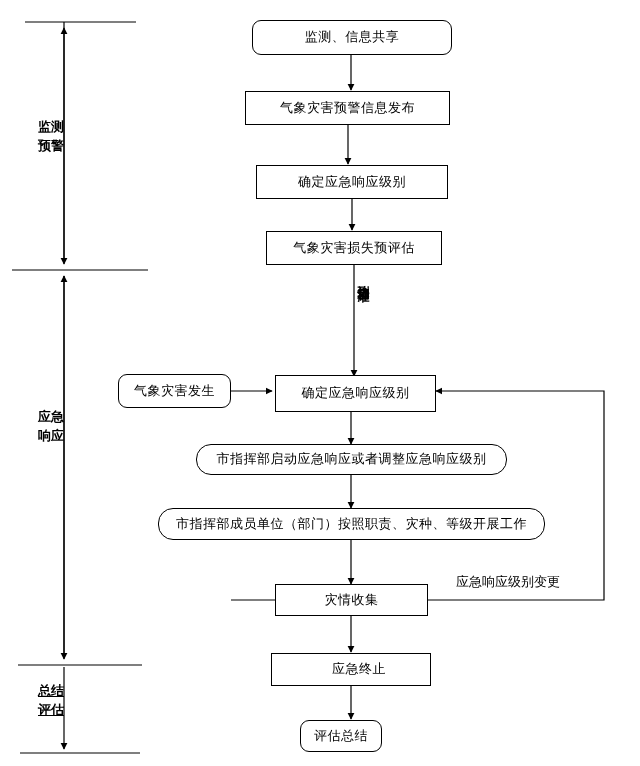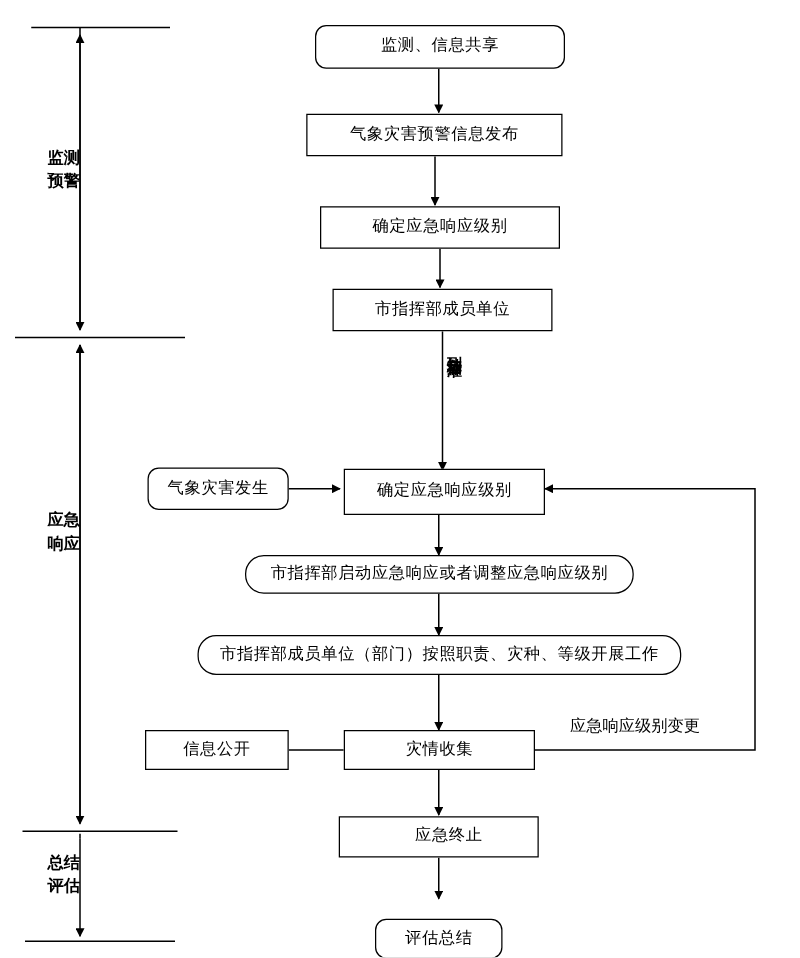--- a/index.html
+++ b/index.html
@@ -118,46 +118,45 @@
   <div class="phase-label" style="left:38px; top:118px;">
     <div>监测</div>
     <div>预警</div>
   </div>
 
   <div class="phase-label" style="left:38px; top:408px;">
     <div>应急</div>
     <div>响应</div>
   </div>
 
-  <div class="phase-label" style="left:38px; top:682px;">
+  <div class="phase-label" style="left:38px; top:682px;text-decoration:underline;">
     <div>总结</div>
     <div>评估</div>
   </div>
 
   <div class="node rounded" style="left:252px; top:20px; width:200px; height:35px;">监测、信息共享</div>
 
   <div class="node" style="left:245px; top:91px; width:205px; height:34px;">气象灾害预警信息发布</div>
 
   <div class="node" style="left:256px; top:165px; width:192px; height:34px;">确定应急响应级别</div>
 
-  <div class="node" style="left:266px; top:231px; width:176px; height:34px;">市指挥部成员单位</div>
+  <div class="node" style="left:266px; top:231px; width:176px; height:34px;">气象灾害损失预评估</div>
 
   <div class="node rounded" style="left:118px; top:374px; width:113px; height:34px;">气象灾害发生</div>
 
   <div class="node" style="left:275px; top:375px; width:161px; height:37px;">确定应急响应级别</div>
 
   <div class="node" style="left:196px; top:444px; width:311px; height:31px;border-radius:15px;">市指挥部启动应急响应或者调整应急响应级别</div>
 
   <div class="node" style="left:158px; top:508px; width:387px; height:32px;border-radius:15px;">市指挥部成员单位（部门）按照职责、灾种、等级开展工作</div>
 
-  <div class="node" style="left:116px; top:584px; width:115px; height:32px;">信息公开</div>
 
   <div class="node" style="left:275px; top:584px; width:153px; height:32px;">灾情收集</div>
 
   <div class="node" style="left:271px; top:653px; width:160px; height:33px;padding-left:16px;">应急终止</div>
 
-  <div class="node rounded" style="left:300px; top:720px; width:102px; height:32px;margin-top:15px;">评估总结</div>
+  <div class="node rounded" style="left:300px; top:720px; width:82px; height:32px;">评估总结</div>
 
   <div class="edge-label vertical" style="left:357px; top:275px; height:92px;">达到启动标准</div>
 
   <div class="edge-label" style="left:456px; top:575px;">应急响应级别变更</div>
 
 </div>
 
 </body></html>

